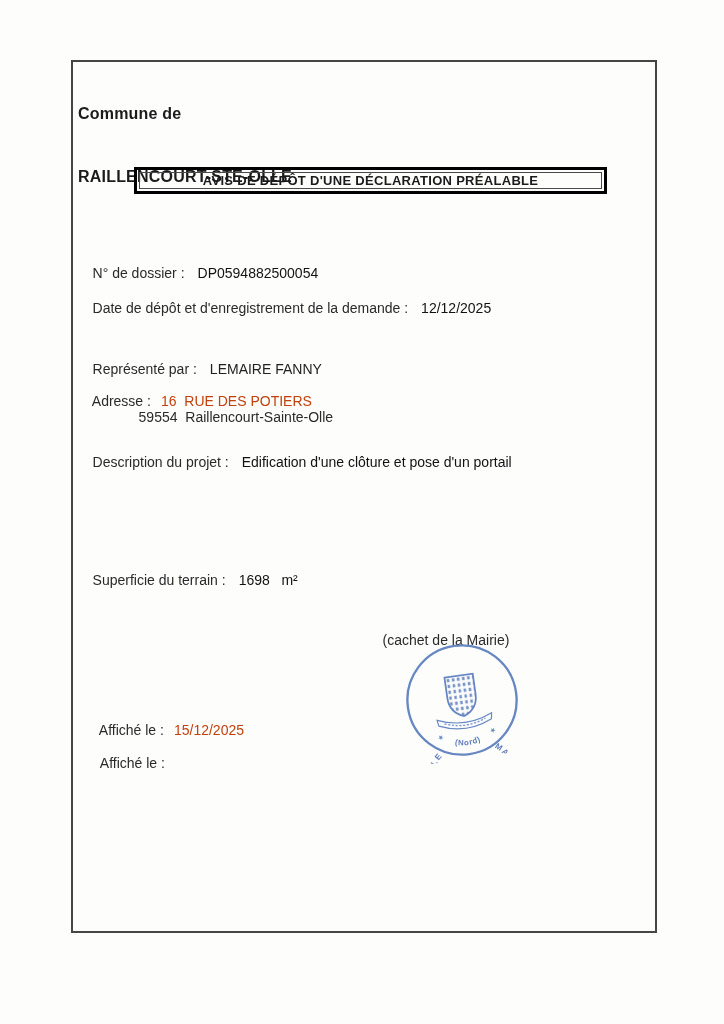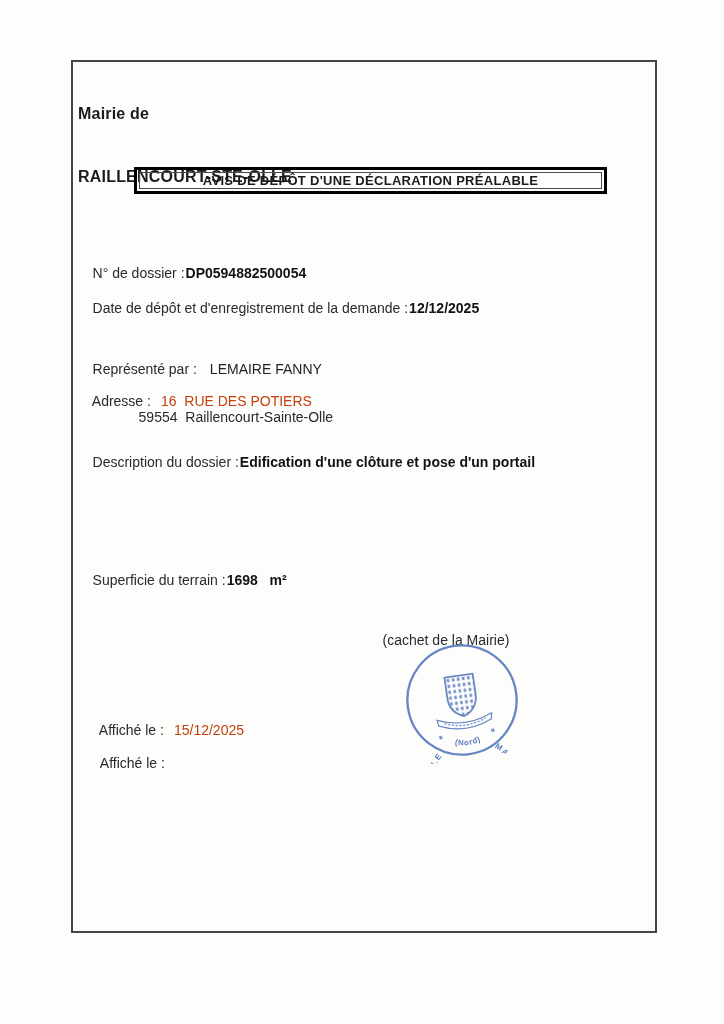--- a/index.html
+++ b/index.html
@@ -27,37 +27,37 @@
     border:1px solid #4a4a4a;
     display:flex;align-items:center;justify-content:center;
   }
   .title-text{
     font-size:13px;font-weight:bold;letter-spacing:.3px;color:#1b1b1b;white-space:pre;
   }
   .line{
     position:absolute;left:77px;font-size:14px;line-height:16px;
     white-space:pre;color:#2a2a2a;
   }
-  .line .val-b{font-weight:bold;color:#121212;margin-left:1px;}
+  .line .val-b{font-weight:normal;color:#121212;margin-left:13px;}
   .line .val-r{margin-left:13px;color:#222;}
   .line .val-r2{margin-left:10px;color:#c2410c;}
   .stamp{
     position:absolute;left:403px;top:641px;width:118px;height:118px;
     transform:rotate(-8deg);opacity:.92;
   }
   .stamp text{font-family:"Liberation Sans","DejaVu Sans",sans-serif;}
 </style>
 </head>
 <body>
 
 <div class="page">
   <div class="doc-frame"></div>
 
   <div class="commune">
-    <div>Mairie de</div>
+    <div>Commune de</div>
     <div>RAILLENCOURT-STE-OLLE</div>
   </div>
 
   <div class="title-box">
     <div class="title-inner">
       <span class="title-text">AVIS DE DÉPÔT D'UNE DÉCLARATION PRÉALABLE</span>
     </div>
   </div>
 
   <div class="line" style="top:249px">
@@ -74,21 +74,21 @@
   </div>
 
   <div class="line" style="top:377px">
     <span>Adresse :</span><span class="val-r2">16  RUE DES POTIERS</span>
   </div>
   <div class="line" style="top:393px;left:123px">
     <span>59554  Raillencourt-Sainte-Olle</span>
   </div>
 
   <div class="line" style="top:438px">
-    <span>Description du dossier :</span><span class="val-b">Edification d'une clôture et pose d'un portail</span>
+    <span>Description du projet :</span><span class="val-b">Edification d'une clôture et pose d'un portail</span>
   </div>
 
 
 
   <div class="line" style="top:556px">
     <span>Superficie du terrain :</span><span class="val-b">1698   m²</span>
   </div>
 
 
   <div class="line" style="top:616px;left:367px">

